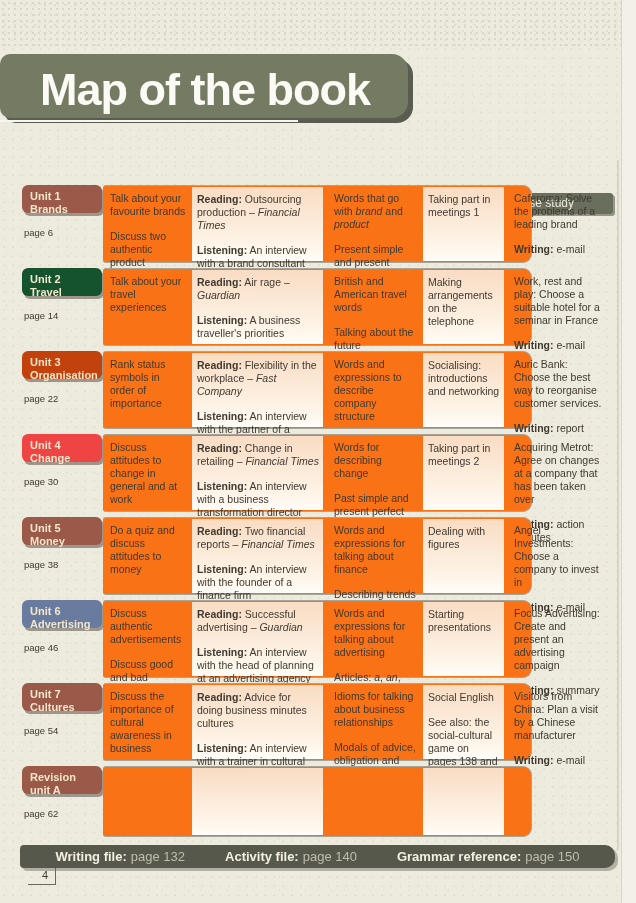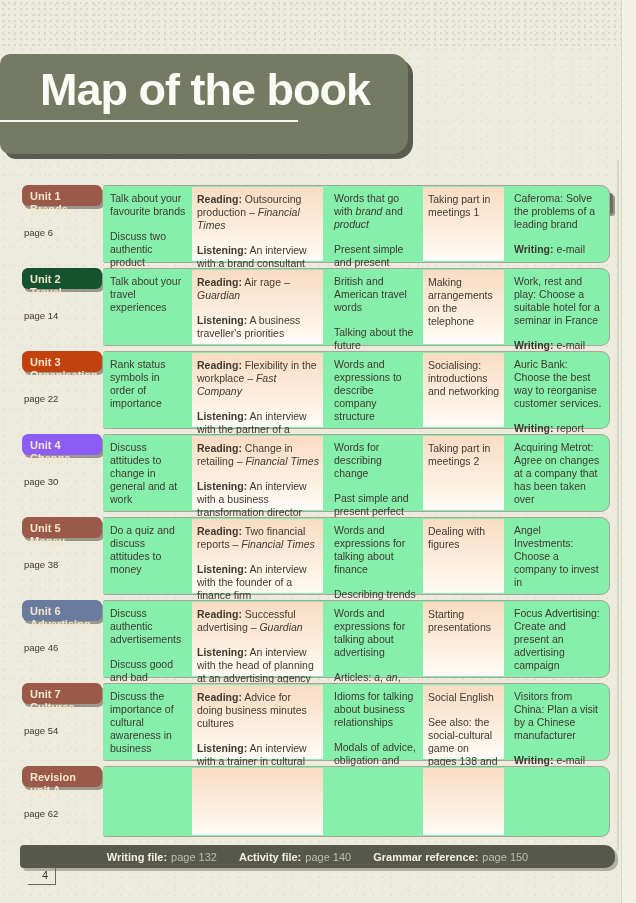--- a/index.html
+++ b/index.html
@@ -10,61 +10,61 @@
     background-image:radial-gradient(#e3dfd0 1px,transparent 1px),radial-gradient(#e7e3d5 1px,transparent 1px);
     background-size:9px 9px,13px 13px;
   }
   .scan-top{position:absolute;top:0;left:0;width:636px;height:46px;
     background-image:radial-gradient(#c9c6ba 1px,transparent 1px),radial-gradient(#d5d2c6 1px,transparent 1px);
     background-size:6px 6px,10px 10px;opacity:.55;}
   .scan-right{position:absolute;top:0;right:0;width:14px;height:903px;background:#f3f0e7;border-left:1px solid #d9d5c7;}
   .scan-crease{position:absolute;left:617px;top:160px;width:2px;height:690px;background:#cfcbbc;opacity:.7;}
 
   
-  .banner{position:absolute;left:0;top:54px;width:408px;height:100px;background:#757a63;
+  .banner{position:absolute;left:0;top:54px;width:408px;height:64px;background:#757a63;
     border-radius:10px 16px 16px 10px;box-shadow:5px 5px 0 rgba(64,67,56,.85);}
   .banner h1{margin:0;position:absolute;left:40px;top:10px;font-size:45px;font-weight:bold;
     color:#fbfaf4;letter-spacing:-1px;}
   .title-underline{position:absolute;left:-0px;top:66px;width:298px;height:2px;background:#f6f5ef;margin-left:0;}
   .banner .title-underline{left:0;}
 
   
   .col-header{position:absolute;top:157px;height:21px;line-height:21px;background:#6a6e5c;
     color:#eeebdd;font-size:12px;padding-left:8px;box-sizing:border-box;border-radius:3px;
     box-shadow:2px 2px 0 rgba(63,66,55,.5);margin-top:36px;}
   .ch-discussion{left:104px;width:84px;}
   .ch-texts{left:192px;width:130px;}
   .ch-language{left:326px;width:93px;}
   .ch-skills{left:421px;width:81px;}
   .ch-case{left:506px;width:107px;}
 
   
   #rows{position:absolute;left:22px;top:185px;width:590px;}
   .row{position:relative;height:79px;margin-bottom:4px;}
-  .tab{position:absolute;left:0;top:0;width:80px;height:21px;border-radius:6px;
+  .tab{position:absolute;left:0;top:0;width:80px;height:28px;border-radius:6px;
     box-shadow:2px 3px 0 rgba(58,48,42,.45);color:#f2e7cb;font-weight:bold;font-size:11px;
     line-height:13px;padding:5px 0 0 8px;box-sizing:border-box;}
   .page-ref{position:absolute;left:2px;top:42px;font-size:9.5px;color:#3f382e;}
-  .card{position:absolute;left:81px;top:0;width:507px;height:78px;background:#86efac;
+  .card{position:absolute;left:81px;top:0;width:429px;height:78px;background:#f97316;
     border:1px solid #a8a497;border-left:none;border-radius:3px 9px 9px 3px;box-sizing:border-box;}
   .row:last-child .card{height:71px;}
   .cell{position:absolute;top:0;font-size:10.5px;line-height:13px;color:#3f3930;padding:6px 4px 0 5px;box-sizing:border-box;}
   .cell p{margin:0 0 12px 0;}
   .cell .bold{font-weight:bold;}
   .cell .italic{font-style:italic;}
   .c-discussion{left:2px;width:86px;}
   .c-texts{left:89px;width:131px;top:1px;bottom:1px;background:linear-gradient(#f9dcc3,#fdf2e4 70%,#fffcf7);}
   .c-language{left:226px;width:93px;}
   .c-skills{left:320px;width:81px;top:1px;bottom:1px;background:linear-gradient(#f9dcc3,#fdf2e4 70%,#fffcf7);}
   .c-case{left:406px;width:98px;}
 
   
   .footer-bar{position:absolute;left:20px;top:845px;width:595px;height:23px;background:#55584a;
     border-radius:4px 10px 10px 4px;box-shadow:3px 3px 0 rgba(70,70,60,.35);
-    display:flex;align-items:center;justify-content:center;gap:22px;font-size:11px;}
+    display:flex;align-items:center;justify-content:center;gap:40px;font-size:13px;}
   .footer-item .flabel{font-weight:bold;color:#f3efe2;}
   .footer-item .fvalue{color:#bfbdae;margin-left:4px;}
 
   .page-number{position:absolute;left:28px;top:869px;font-size:11px;color:#3f3930;
     padding:0 8px 3px 14px;border-bottom:1.5px solid #6b675c;}
   .page-number::after{content:"";position:absolute;right:0;bottom:0;width:1.5px;height:16px;background:#6b675c;}
 </style>
 </head>
 <body>
 
@@ -163,21 +163,21 @@
           <p><span>Socialising: introductions and networking</span></p>
         </div>
       <div class="cell c-case">
           <p><span>Auric Bank: Choose the best way to reorganise customer services.</span></p>
           <p><span class=" bold">Writing:</span><span> report</span></p>
         </div>
     </div>
   </div>
 
   <div class="row">
-    <div class="tab" style="background: #8b5cf6;">
+    <div class="tab" style="background: #ef4444;">
       <div>Unit 4</div>
       <div>Change</div>
     </div>
     <div class="page-ref">page 30</div>
     <div class="card">
       <div class="cell c-discussion">
           <p><span>Discuss attitudes to change in general and at work</span></p>
           <p><span>Rank stressful situations</span></p>
         </div>
       <div class="cell c-texts">

